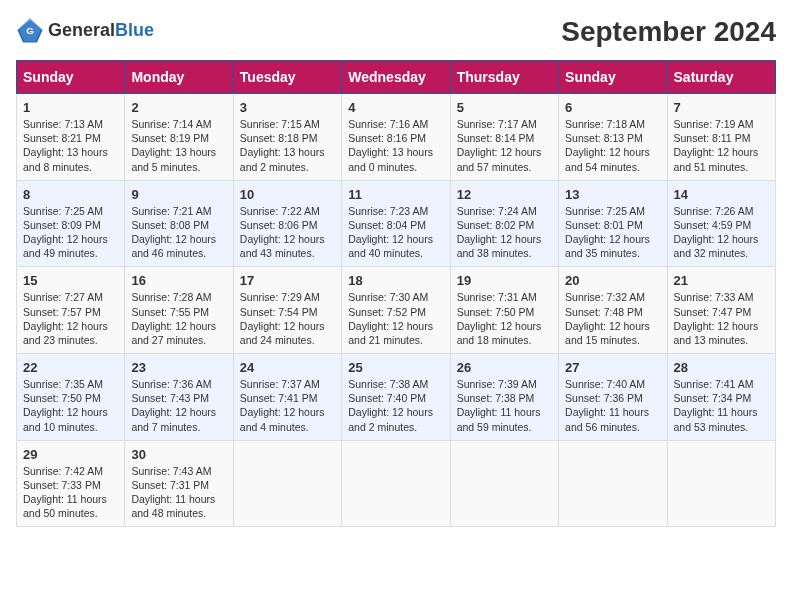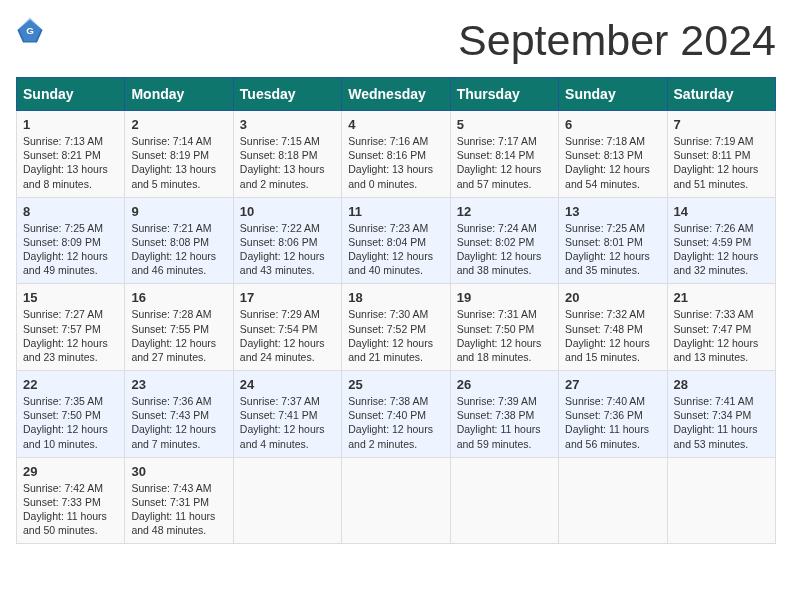--- a/index.html
+++ b/index.html
@@ -22,34 +22,34 @@
       gap: 4px;
     }
     .logo-icon {
       width: 28px;
       height: 28px;
     }
     .title-block {
       text-align: right;
     }
     .month-year {
-      font-size: 43px;
-      font-weight: normal;
+      font-size: 28px;
+      font-weight: bold;
       color: #333;
     }
     .location {
       font-size: 16px;
       color: #555;
     }
     table {
       width: 100%;
       border-collapse: collapse;
     }
     thead tr {
-      background: #0f766e;
+      background: #be185d;
       color: white;
     }
     thead th {
       padding: 8px 6px;
       font-size: 14px;
       font-weight: bold;
       text-align: left;
       border: 1px solid #1a5a9a;
     }
     tbody tr {
@@ -83,20 +83,23 @@
 </head>
 <body>
 
 <div class="header">
   <div class="logo">
     <svg class="logo-icon" viewBox="0 0 40 40" xmlns="http://www.w3.org/2000/svg">
       <polygon points="20,5 38,20 30,38 10,38 2,20" fill="#2a6db5"></polygon>
       <polygon points="20,2 36,18 28,36 12,36 4,18" fill="#5599dd" opacity="0.5"></polygon>
       <text x="20" y="26" font-size="14" fill="white" text-anchor="middle" font-weight="bold">G</text>
     </svg>
+    <div>
+      <span style="font-size:18px;font-weight:bold;color:#333;">General</span><span style="font-size:18px;font-weight:bold;color:#2a6db5;">Blue</span>
+    </div>
   </div>
   <div class="title-block">
     <div class="month-year">September 2024</div>
   </div>
 </div>
 
 <table>
   <thead>
     <tr>
     <th>Sunday</th>

